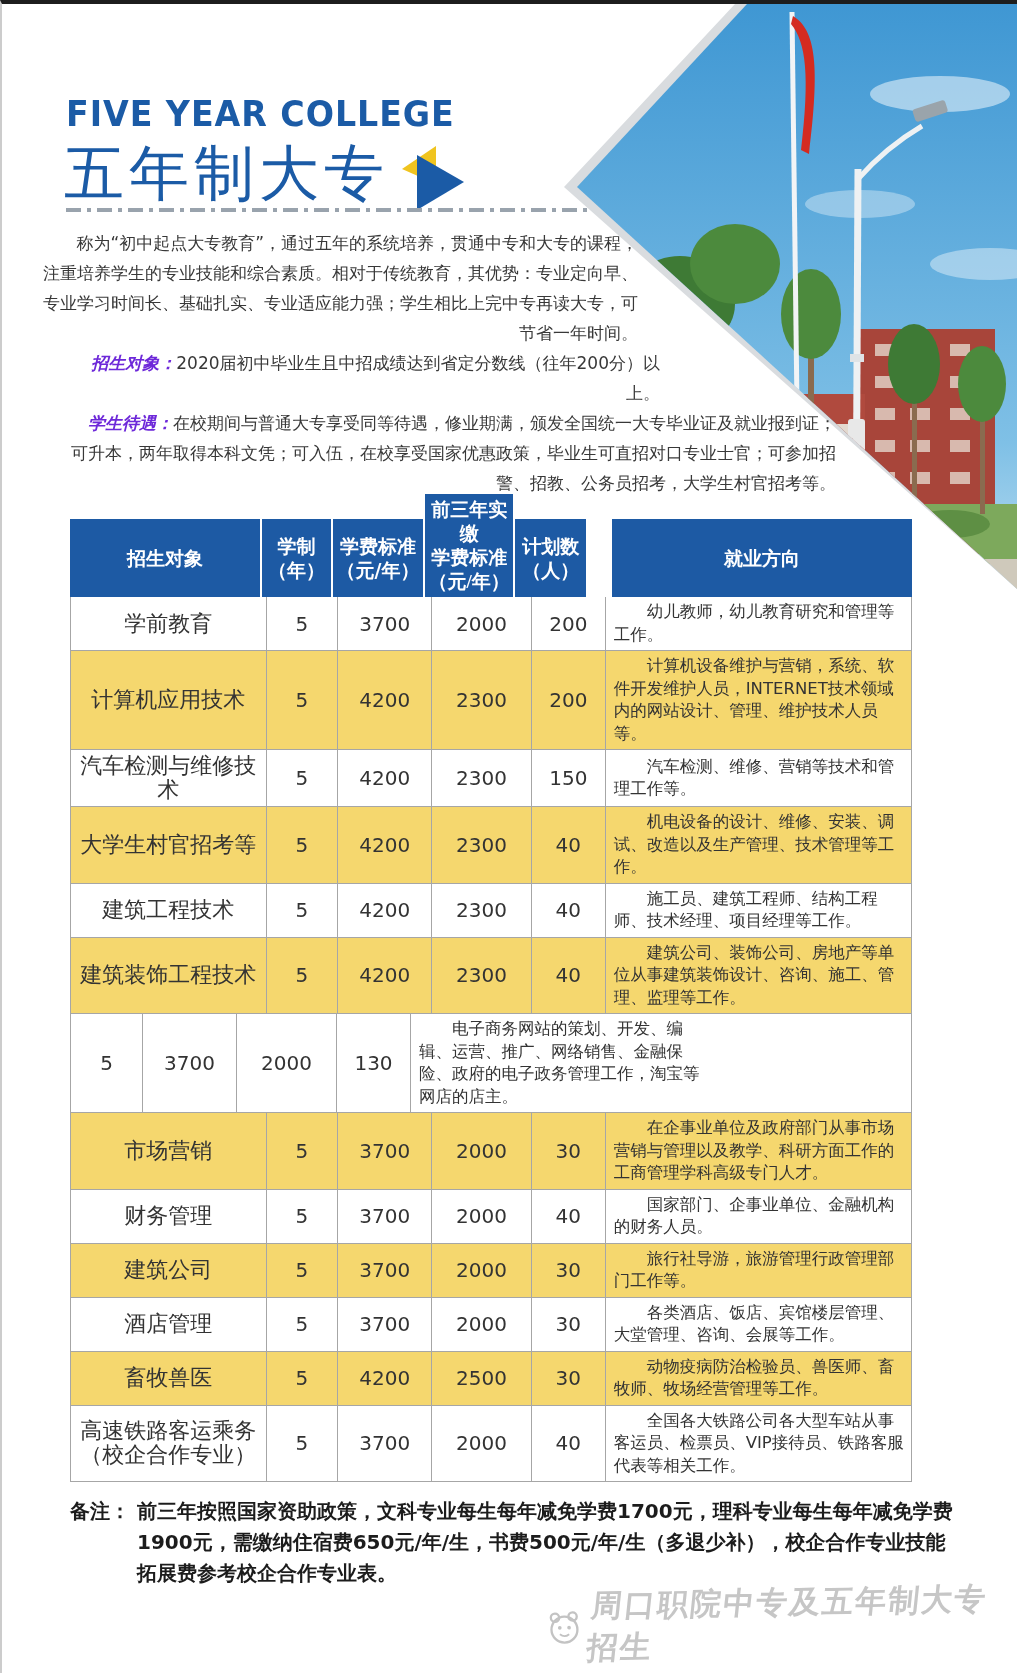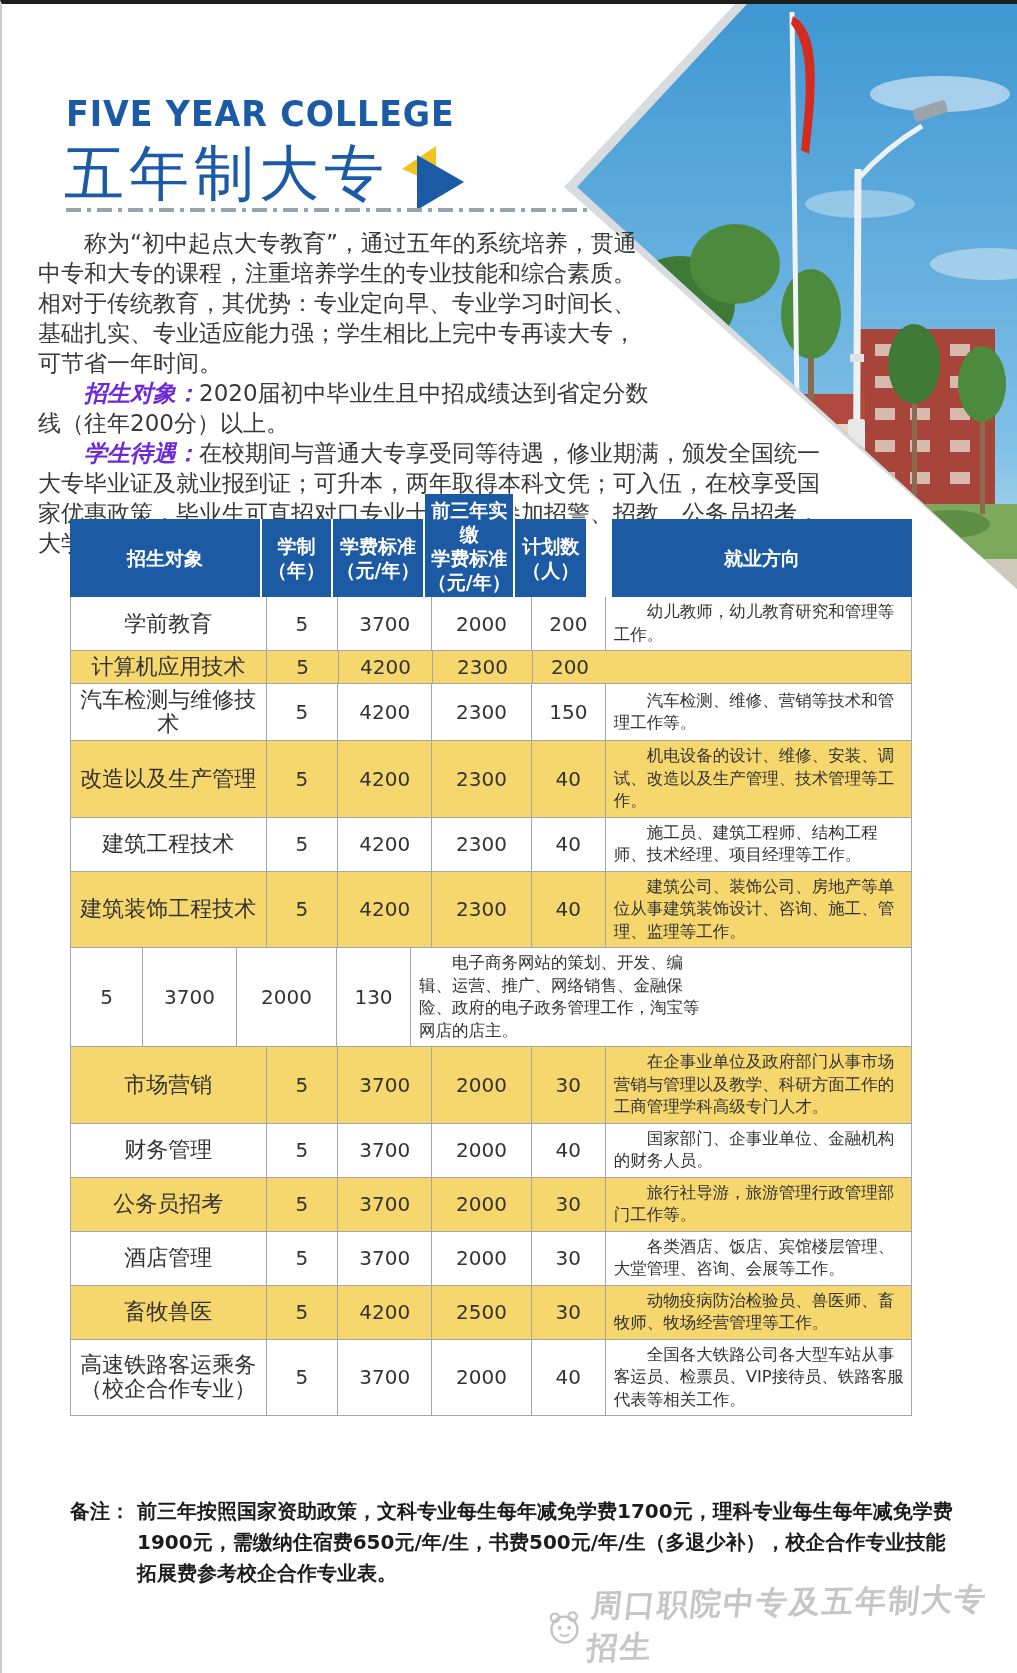--- a/index.html
+++ b/index.html
@@ -18,37 +18,37 @@
     color:#1b5ba6;letter-spacing:1px;transform:scaleX(.95);transform-origin:left;}
   .brand-cn{position:absolute;left:62px;top:130px;font-size:60px;font-weight:normal;
     color:#1b5ba6;letter-spacing:5px;}
   .brand-arrow{position:absolute;left:398px;top:138px;}
 
   .dashline{position:absolute;left:64px;top:204px;width:522px;height:4px;
     background:repeating-linear-gradient(90deg,#99a3ad 0 15px,transparent 15px 21px,
       #99a3ad 21px 25px,transparent 25px 31px);}
 
   
-  .intro{position:absolute;left:36px;top:224px;color:#383838;font-size:23px;line-height:30px;}
+  .intro{position:absolute;left:36px;top:224px;color:#383838;font-size:17px;line-height:30px;text-align:right;}
   .intro p{margin:0;text-indent:2em;}
   .intro .p1{width:600px;}
   .intro .p2{width:622px;}
   .intro .p3{width:798px;}
   .intro b{color:#6d28d9;font-style:italic;}
 
   
   .spec-table{position:absolute;left:68px;top:515px;width:842px;}
   .t-head{display:flex;align-items:flex-end;height:78px;}
   .h-cell{background:#1d5aa4;color:#ffffff;font-weight:bold;font-size:19px;line-height:24px;
     height:78px;display:flex;flex-direction:column;justify-content:center;align-items:center;
     box-sizing:border-box;border-right:2px solid #ffffff;text-align:center;}
   .h-cell:last-child{border-right:none;}
   .h-cell span{display:block;}
   .h-tall{height:103px;}
-  .w1{width:196px;}.w2{width:72px;}.w3{width:94px;}.w4{width:92px;}.w5{width:74px;}.w6{width:306px;margin-left:24px;}
+  .w1{width:196px;}.w2{width:72px;}.w3{width:94px;}.w4{width:92px;font-family:Liberation Serif, serif;}.w5{width:74px;}.w6{width:306px;margin-left:24px;}
   .t-body{border-left:1px solid #a6a6a6;border-right:1px solid #a6a6a6;border-bottom:1px solid #a6a6a6;}
   .t-row{display:flex;border-bottom:1px solid #a6a6a6;background:#ffffff;}
   .t-row:last-child{border-bottom:none;}
   .t-row.alt{background:#f5d76e;}
   .t-cell{box-sizing:border-box;border-right:1px solid #a6a6a6;display:flex;flex-direction:column;
     justify-content:center;color:#333333;}
   .t-cell:last-child{border-right:none;}
   .c-major{width:196px;font-size:22px;text-align:center;line-height:24px;padding:4px 2px;}
   .c-num{font-size:20px;text-align:center;}
   .c-years{width:72px;}.c-tuition{width:94px;}.c-paid{width:100px;}.c-plan{width:74px;}
@@ -192,35 +192,38 @@
             <div>幼儿教师，幼儿教育研究和管理等工作。</div>
           </div>
       </div>
 
       <div class="t-row alt">
         <div class="t-cell c-major">计算机应用技术</div>
         <div class="t-cell c-num c-years">5</div>
         <div class="t-cell c-num c-tuition">4200</div>
         <div class="t-cell c-num c-paid">2300</div>
         <div class="t-cell c-num c-plan">200</div>
+        <div class="t-cell c-jobs">
+            <div>计算机设备维护与营销，系统、软件开发维护人员，INTERNET技术领域内的网站设计、管理、维护技术人员等。</div>
+          </div>
       </div>
 
       <div class="t-row">
         <div class="t-cell c-major">汽车检测与维修技术</div>
         <div class="t-cell c-num c-years">5</div>
         <div class="t-cell c-num c-tuition">4200</div>
         <div class="t-cell c-num c-paid">2300</div>
         <div class="t-cell c-num c-plan">150</div>
         <div class="t-cell c-jobs">
             <div>汽车检测、维修、营销等技术和管理工作等。</div>
           </div>
       </div>
 
       <div class="t-row alt">
-        <div class="t-cell c-major">改造以及生产管理</div>
+        <div class="t-cell c-major">大学生村官招考等</div>
         <div class="t-cell c-num c-years">5</div>
         <div class="t-cell c-num c-tuition">4200</div>
         <div class="t-cell c-num c-paid">2300</div>
         <div class="t-cell c-num c-plan">40</div>
         <div class="t-cell c-jobs">
             <div>机电设备的设计、维修、安装、调试、改造以及生产管理、技术管理等工作。</div>
           </div>
       </div>
 
       <div class="t-row">
@@ -271,21 +274,21 @@
         <div class="t-cell c-num c-years">5</div>
         <div class="t-cell c-num c-tuition">3700</div>
         <div class="t-cell c-num c-paid">2000</div>
         <div class="t-cell c-num c-plan">40</div>
         <div class="t-cell c-jobs">
             <div>国家部门、企事业单位、金融机构的财务人员。</div>
           </div>
       </div>
 
       <div class="t-row alt">
-        <div class="t-cell c-major">公务员招考</div>
+        <div class="t-cell c-major">建筑公司</div>
         <div class="t-cell c-num c-years">5</div>
         <div class="t-cell c-num c-tuition">3700</div>
         <div class="t-cell c-num c-paid">2000</div>
         <div class="t-cell c-num c-plan">30</div>
         <div class="t-cell c-jobs">
             <div>旅行社导游，旅游管理行政管理部门工作等。</div>
           </div>
       </div>
 
       <div class="t-row">

